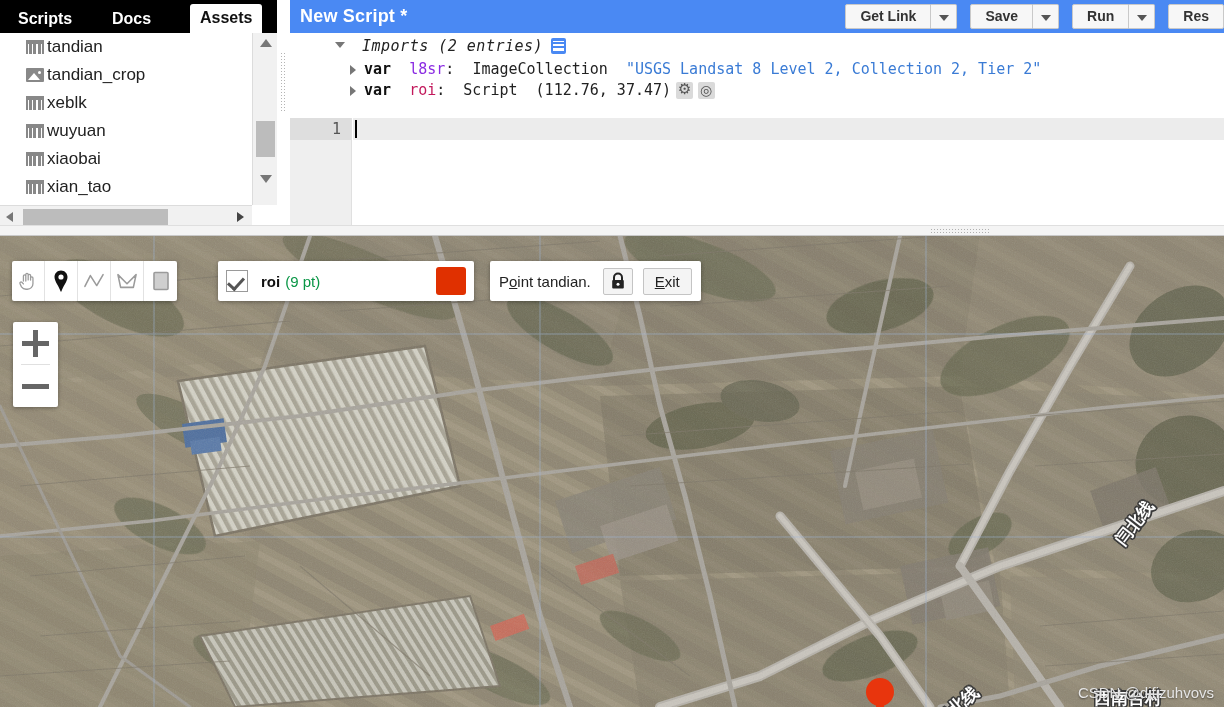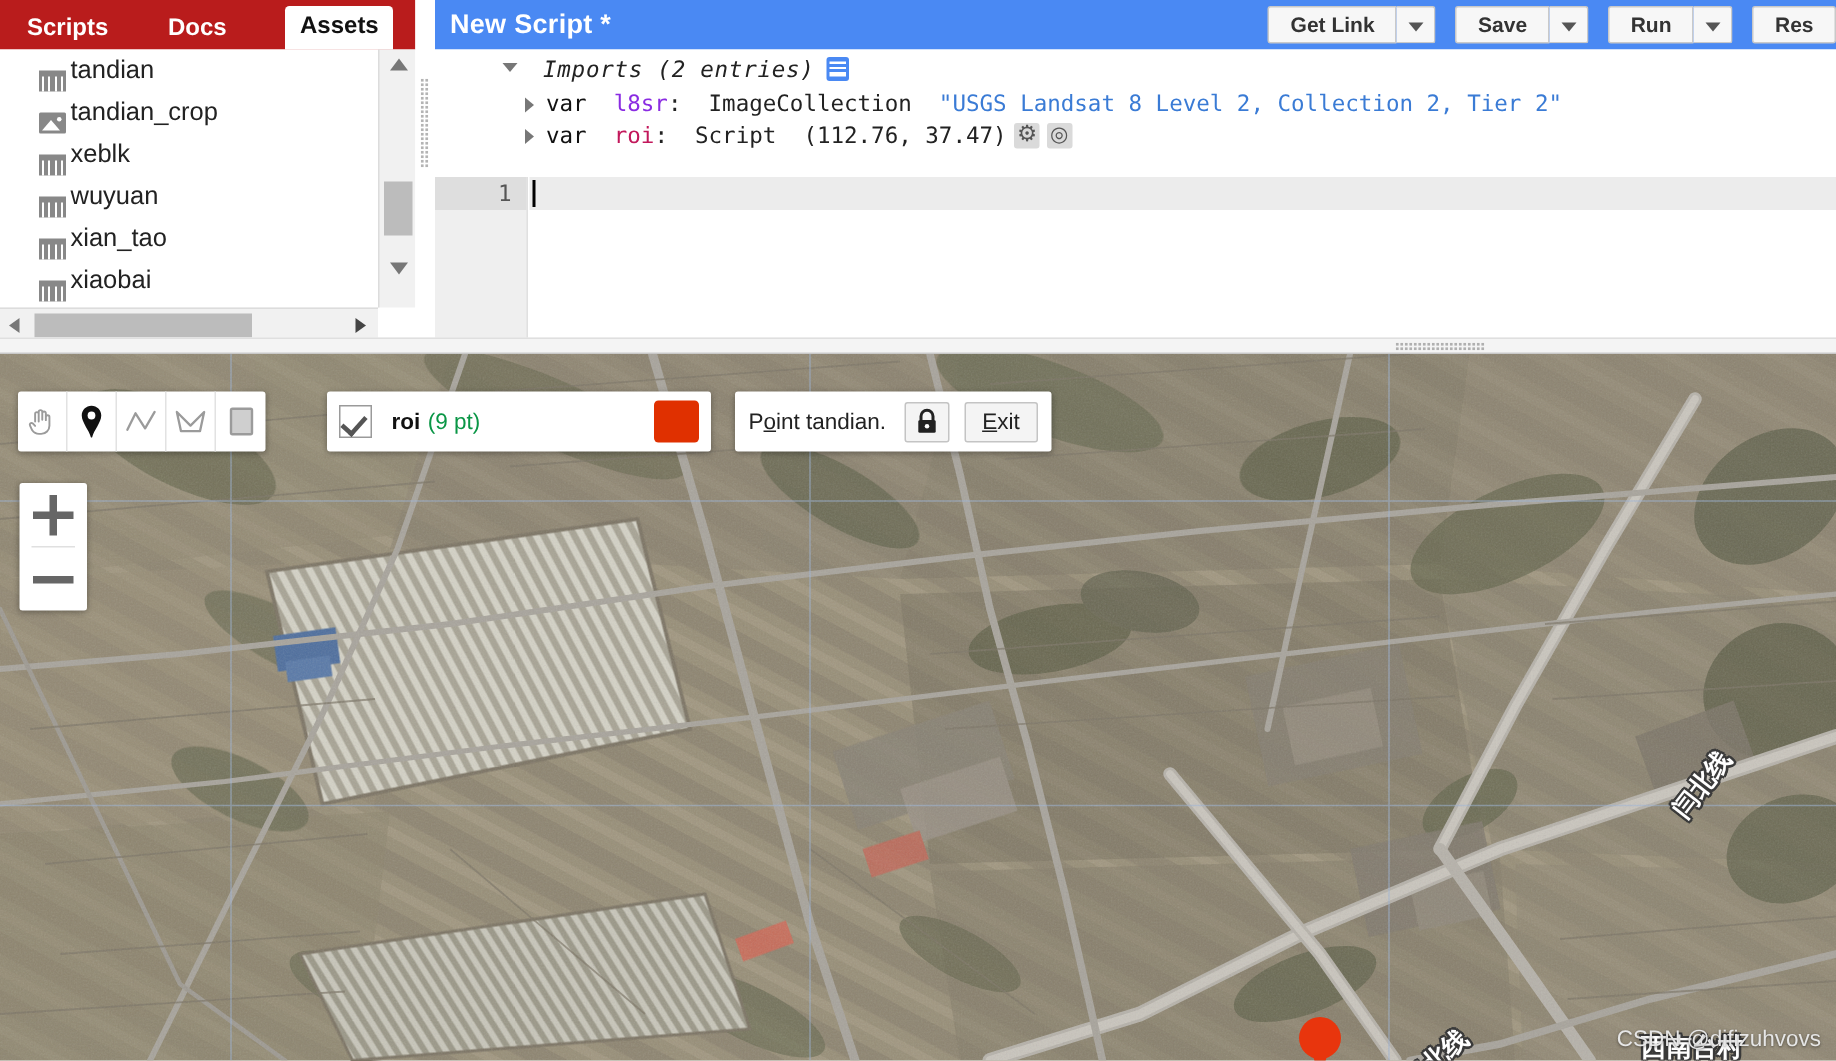--- a/index.html
+++ b/index.html
@@ -9,39 +9,39 @@
     font-family: "Liberation Sans", sans-serif;
     background: #fff;
   }
   #app { position: relative; width: 1224px; height: 707px; overflow: hidden; }
 
   
   #top-region { position: absolute; left: 0; top: 0; width: 1224px; height: 232px; background: #fff; }
 
   
   #left-panel { position: absolute; left: 0; top: 0; width: 277px; height: 232px; background: #fff; overflow: hidden; }
-  #tabbar { position: relative; height: 33px; background: #b91c1c; }
+  #tabbar { position: relative; height: 33px; background: #000000; }
   .tab {
     position: absolute; top: 5px; height: 28px; line-height: 27px;
     padding: 0 10px; font-size: 16px; font-weight: bold; color: #fff;
     border-radius: 3px 3px 0 0; cursor: pointer; white-space: nowrap;
   }
   .tab.sel { background: #fff; color: #111; top: 4px; height: 29px; line-height: 28px; }
   #tab-scripts { left: 8px; }
   #tab-docs { left: 102px; }
   #tab-assets { left: 190px; }
 
   #asset-list {
     position: absolute; left: 0; top: 33px; width: 252px; height: 172px;
     background: #fff; overflow: hidden;
   }
   .asset-row {
     height: 28px; line-height: 28px; padding-left: 26px;
     font-size: 17px; color: #222; white-space: nowrap; cursor: pointer;
-    display: flex; align-items: flex-end;
+    display: flex; align-items: center;
   }
   .asset-row .ico { width: 18px; height: 14px; margin-right: 3px; flex: 0 0 auto; position: relative; }
   
   .ico.table { background: #888; }
   .ico.table:before {
     content: ""; position: absolute; left: 2px; top: 4px; width: 14px; height: 10px;
     background:
       linear-gradient(to right, #fff 0 1.5px, transparent 1.5px 4px, #fff 4px 5.5px,
       transparent 5.5px 8.5px, #fff 8.5px 10px, transparent 10px 13px, #fff 13px 14px);
   }
@@ -132,21 +132,21 @@
   .import-line {
     height: 21px; line-height: 21px; font-family: "DejaVu Sans Mono", monospace;
     font-size: 15px; padding-left: 58px; white-space: nowrap; position: relative;
   }
   .import-line .arrow {
     position: absolute; left: 60px; top: 6px; width: 0; height: 0;
     border-top: 5px solid transparent; border-bottom: 5px solid transparent;
     border-left: 6px solid #777; cursor: pointer;
   }
   .import-line .body { margin-left: 16px; }
-  .kw { color: #111; font-weight: normal; }
+  .kw { color: #111; font-weight: bold; }
   .vname { color: #8a2be2; }
   .vname2 { color: #c2185b; }
   .plain { color: #222; }
   .str { color: #3a7bd5; }
   .imp-icon {
     display: inline-block; width: 17px; height: 17px; background: #dadada;
     border-radius: 2px; vertical-align: -4px; margin-left: 5px; position: relative; cursor: pointer;
   }
   .imp-icon.gear:after {
     content: "\2699"; position: absolute; left: 2px; top: -3px; font-size: 15px; color: #555;
@@ -285,25 +285,25 @@
         <div class="asset-row">
           <span class="ico table"></span>
           <span>xeblk</span>
         </div>
         <div class="asset-row">
           <span class="ico table"></span>
           <span>wuyuan</span>
         </div>
         <div class="asset-row">
           <span class="ico table"></span>
-          <span>xian_tao</span>
+          <span>xiaobai</span>
         </div>
         <div class="asset-row">
           <span class="ico table"></span>
-          <span>xiaobai</span>
+          <span>xian_tao</span>
         </div>
       </div>
 
       <div id="asset-vscroll">
         <div class="sb-arrow" id="asset-up">
             <span class="tri"></span>
           </div>
         <div id="asset-thumb"></div>
         <div class="sb-arrow" id="asset-down">
             <span class="tri"></span>

